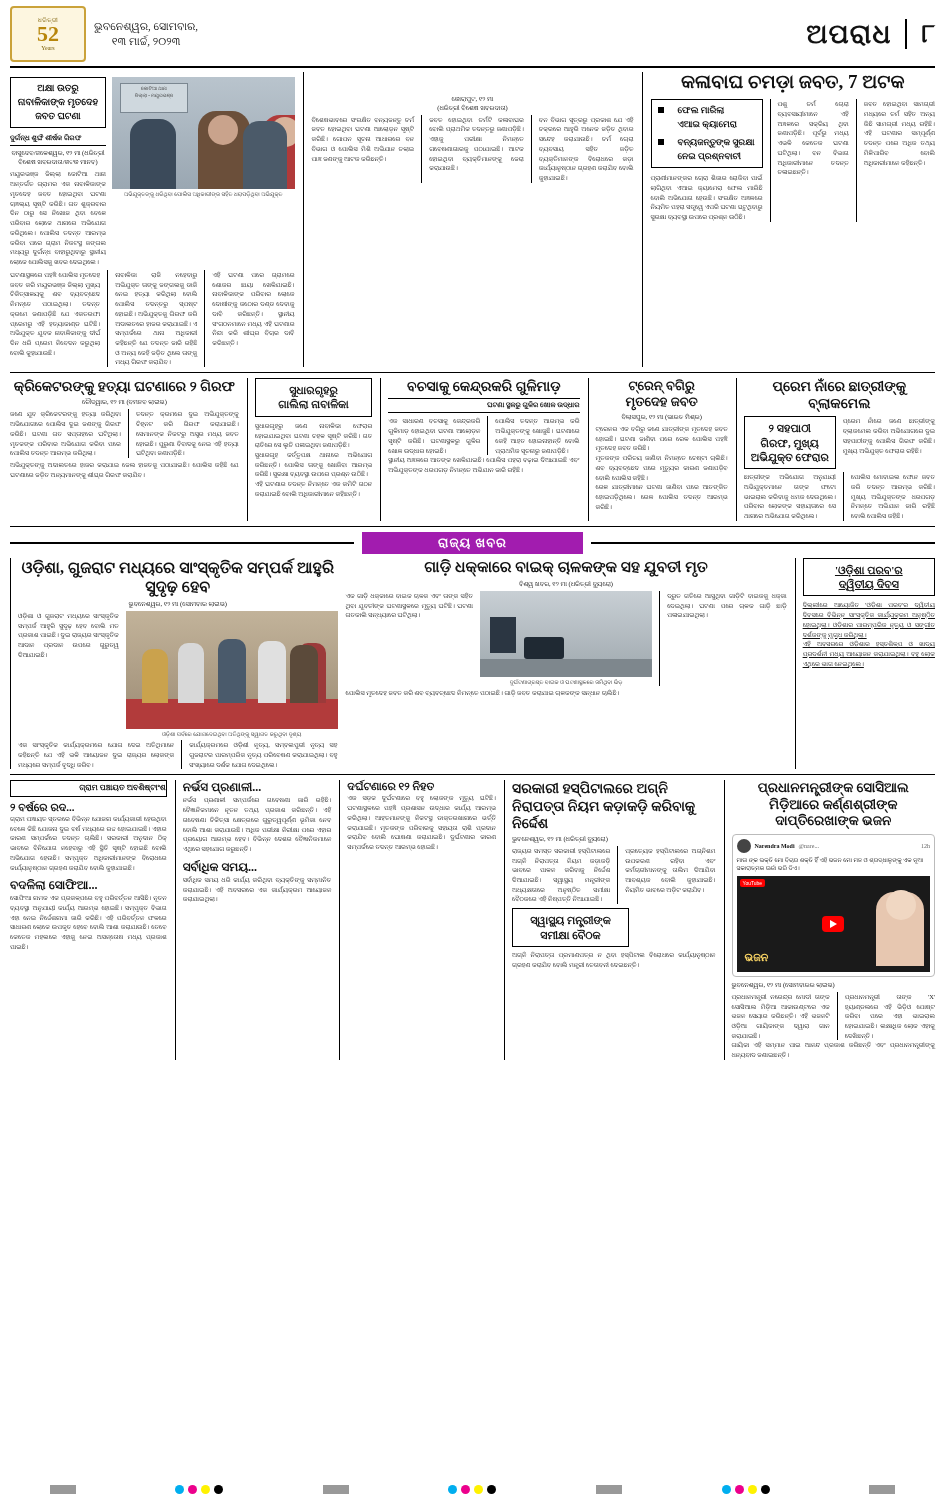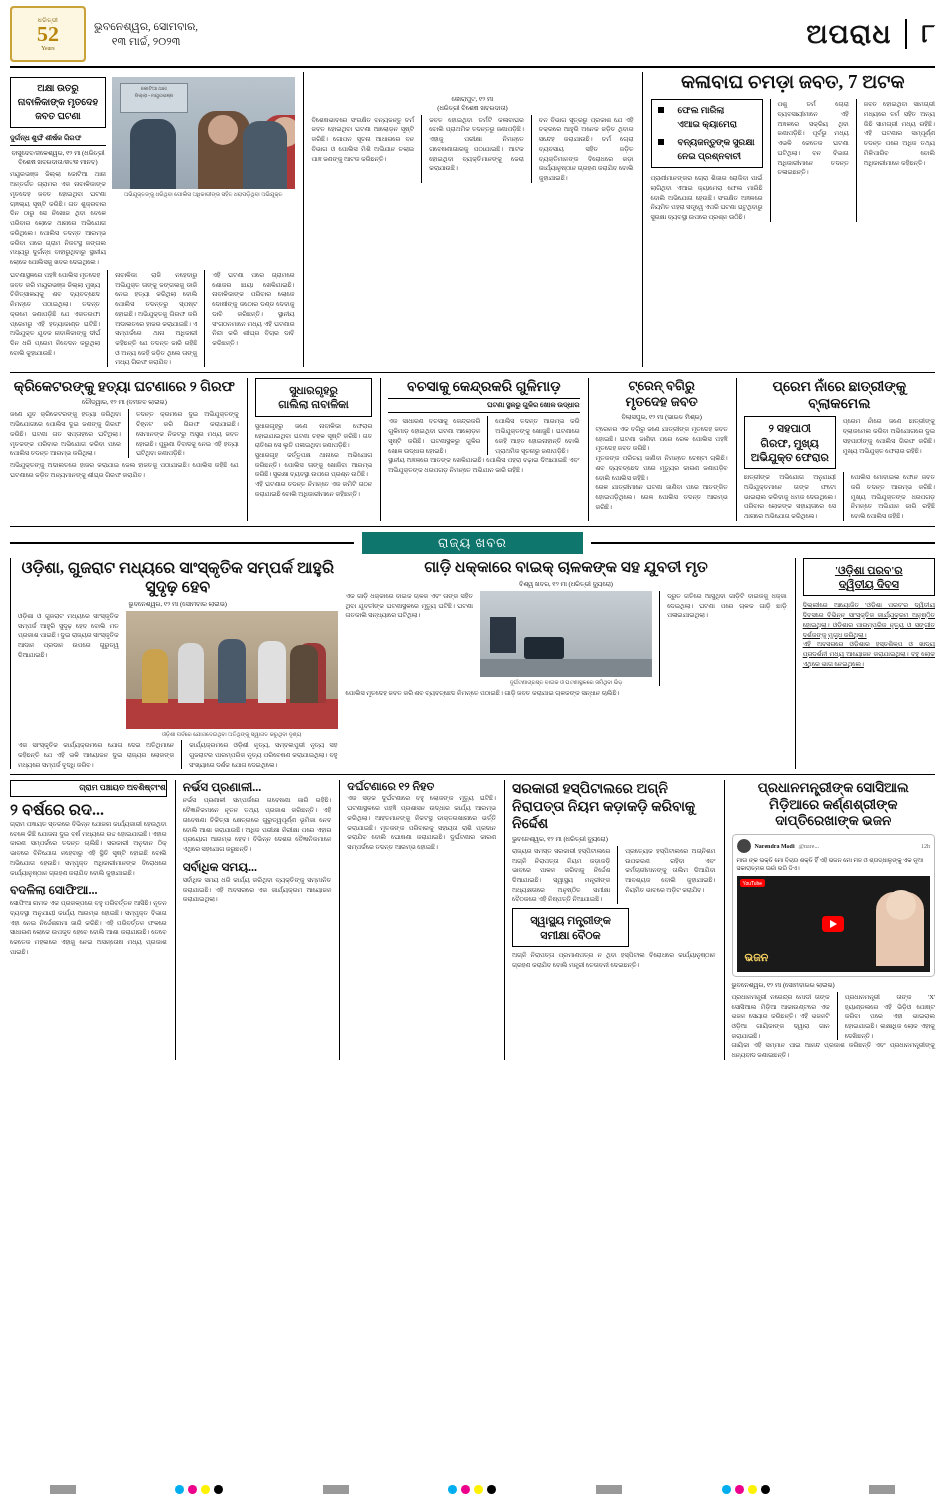--- a/index.html
+++ b/index.html
@@ -21,21 +21,21 @@
   
   .rule{border-top:1px solid #000;margin:5px 0;}
   .body-text{font-size:6.4px;line-height:1.52;text-align:justify;color:#222;}
   .hl{font-size:16px;font-weight:bold;line-height:1.22;text-align:center;}
   .hl-l{font-size:21px;font-weight:bold;line-height:1.2;}
   .sub{font-size:9px;font-weight:bold;text-align:right;line-height:1.3;}
   .byline{font-size:6.5px;text-align:center;line-height:1.4;margin:2px 0 3px;}
   .photo{background:#8d9aa6;position:relative;overflow:hidden;}
   .cap{font-size:5.6px;text-align:center;line-height:1.3;padding:2px 1px 0;color:#333;}
 
-  .band{background:#0f766e;color:#fff;font-size:13px;font-weight:normal;text-align:center;padding:3px 8px;letter-spacing:1px;}
+  .band{background:#a21caf;color:#fff;font-size:13px;font-weight:bold;text-align:center;padding:3px 8px;letter-spacing:1px;}
 
   .boxhl{border:1.5px solid #000;padding:4px 5px;font-size:12px;font-weight:bold;text-align:center;line-height:1.3;}
   .bullet-box{border:1px solid #000;padding:4px 6px;font-size:9px;font-weight:bold;line-height:1.5;}
   .bullet-box div{display:flex;gap:14px;align-items:flex-start;}
   .sq{width:6px;height:6px;background:#000;margin-top:3px;flex:0 0 auto;}
 
   
   .top-zone{display:grid;grid-template-columns:1fr 1px 322px 1px 1fr;gap:0 8px;margin-top:4px;}
   .vline{background:#000;width:1px;}
 
@@ -268,21 +268,21 @@
       <div class="body-text">ଏହି ଅବସରରେ ଓଡ଼ିଶାର ହସ୍ତଶିଳ୍ପ ଓ ଖାଦ୍ୟ ପ୍ରଦର୍ଶନୀ ମଧ୍ୟ ଆୟୋଜନ କରାଯାଇଥିଲା। ବହୁ ଲୋକ ଏଥିରେ ଭାଗ ନେଇଥିଲେ।</div>
     </div>
   </div>
 
   <div class="rule"></div>
 
   <div style="display:grid;grid-template-columns:1fr 1fr 1fr 1.35fr 1.35fr;gap:0 8px;">
 
     <div>
       <div class="sub" style="border:1px solid #000;font-size:8px;padding:2px 0;">ଗ୍ରାମ ପଞ୍ଚାୟତ ଅବଶିଷ୍ଟାଂଶ</div>
-      <div style="font-size:16px;font-weight:bold;margin-top:4px;">୨ ବର୍ଷରେ ରଦ...</div>
+      <div style="font-size:11px;font-weight:bold;margin-top:4px;">୨ ବର୍ଷରେ ରଦ...</div>
       <div class="body-text">ଗ୍ରାମ ପଞ୍ଚାୟତ ସ୍ତରରେ ବିଭିନ୍ନ ଯୋଜନା କାର୍ଯ୍ୟକାରୀ ହେଉଥିବା ବେଳେ କିଛି ଯୋଜନା ଦୁଇ ବର୍ଷ ମଧ୍ୟରେ ରଦ୍ଦ ହୋଇଯାଇଛି। ଏହାର କାରଣ ସମ୍ପର୍କରେ ତଦନ୍ତ ଚାଲିଛି। ସରକାରୀ ଅନୁଦାନ ଠିକ୍ ଭାବରେ ବିନିଯୋଗ ନହେବାରୁ ଏହି ସ୍ଥିତି ସୃଷ୍ଟି ହୋଇଛି ବୋଲି ଅଭିଯୋଗ ହେଉଛି। ସମ୍ପୃକ୍ତ ଅଧିକାରୀମାନଙ୍କ ବିରୋଧରେ କାର୍ଯ୍ୟାନୁଷ୍ଠାନ ଗ୍ରହଣ କରାଯିବ ବୋଲି କୁହାଯାଇଛି।</div>
       <div style="font-size:12px;font-weight:bold;margin-top:6px;">ବଦଳିଲା ସୋଫିଆ...</div>
       <div class="body-text">ସୋଫିଆ ନାମକ ଏକ ପ୍ରକଳ୍ପରେ ବହୁ ପରିବର୍ତ୍ତନ ଆସିଛି। ନୂତନ ବ୍ୟବସ୍ଥା ଅନୁଯାୟୀ କାର୍ଯ୍ୟ ଆରମ୍ଭ ହୋଇଛି। ସମ୍ପୃକ୍ତ ବିଭାଗ ଏହା ନେଇ ନିର୍ଦ୍ଦେଶନାମା ଜାରି କରିଛି। ଏହି ପରିବର୍ତ୍ତନ ଫଳରେ ସାଧାରଣ ଲୋକେ ଉପକୃତ ହେବେ ବୋଲି ଆଶା କରାଯାଉଛି। ତେବେ କେତେକ ମହଲରେ ଏହାକୁ ନେଇ ଅସନ୍ତୋଷ ମଧ୍ୟ ପ୍ରକାଶ ପାଇଛି।</div>
     </div>
 
     <div style="border-left:1px solid #000;padding-left:7px;">
       <div style="font-size:12px;font-weight:bold;">ନର୍ଭସ ପ୍ରଣାଳୀ...</div>
       <div class="body-text">ନର୍ଭସ ପ୍ରଣାଳୀ ସମ୍ପର୍କରେ ଗବେଷଣା ଜାରି ରହିଛି। ବୈଜ୍ଞାନିକମାନେ ନୂତନ ତଥ୍ୟ ପ୍ରକାଶ କରିଛନ୍ତି। ଏହି ଗବେଷଣା ଚିକିତ୍ସା କ୍ଷେତ୍ରରେ ଗୁରୁତ୍ୱପୂର୍ଣ୍ଣ ଭୂମିକା ନେବ ବୋଲି ଆଶା କରାଯାଉଛି। ଅଧିକ ପରୀକ୍ଷା ନିରୀକ୍ଷା ପରେ ଏହାର ପ୍ରୟୋଗ ଆରମ୍ଭ ହେବ। ବିଭିନ୍ନ ଦେଶର ବୈଜ୍ଞାନିକମାନେ ଏଥିରେ ସହଯୋଗ କରୁଛନ୍ତି।</div>
       <div style="font-size:12px;font-weight:bold;margin-top:6px;">ସର୍ବାଧିକ ସମୟ...</div>
       <div class="body-text">ସର୍ବାଧିକ ସମୟ ଧରି କାର୍ଯ୍ୟ କରିଥିବା ବ୍ୟକ୍ତିଙ୍କୁ ସମ୍ମାନିତ କରାଯାଇଛି। ଏହି ଅବସରରେ ଏକ କାର୍ଯ୍ୟକ୍ରମ ଆୟୋଜନ କରାଯାଇଥିଲା।</div>

